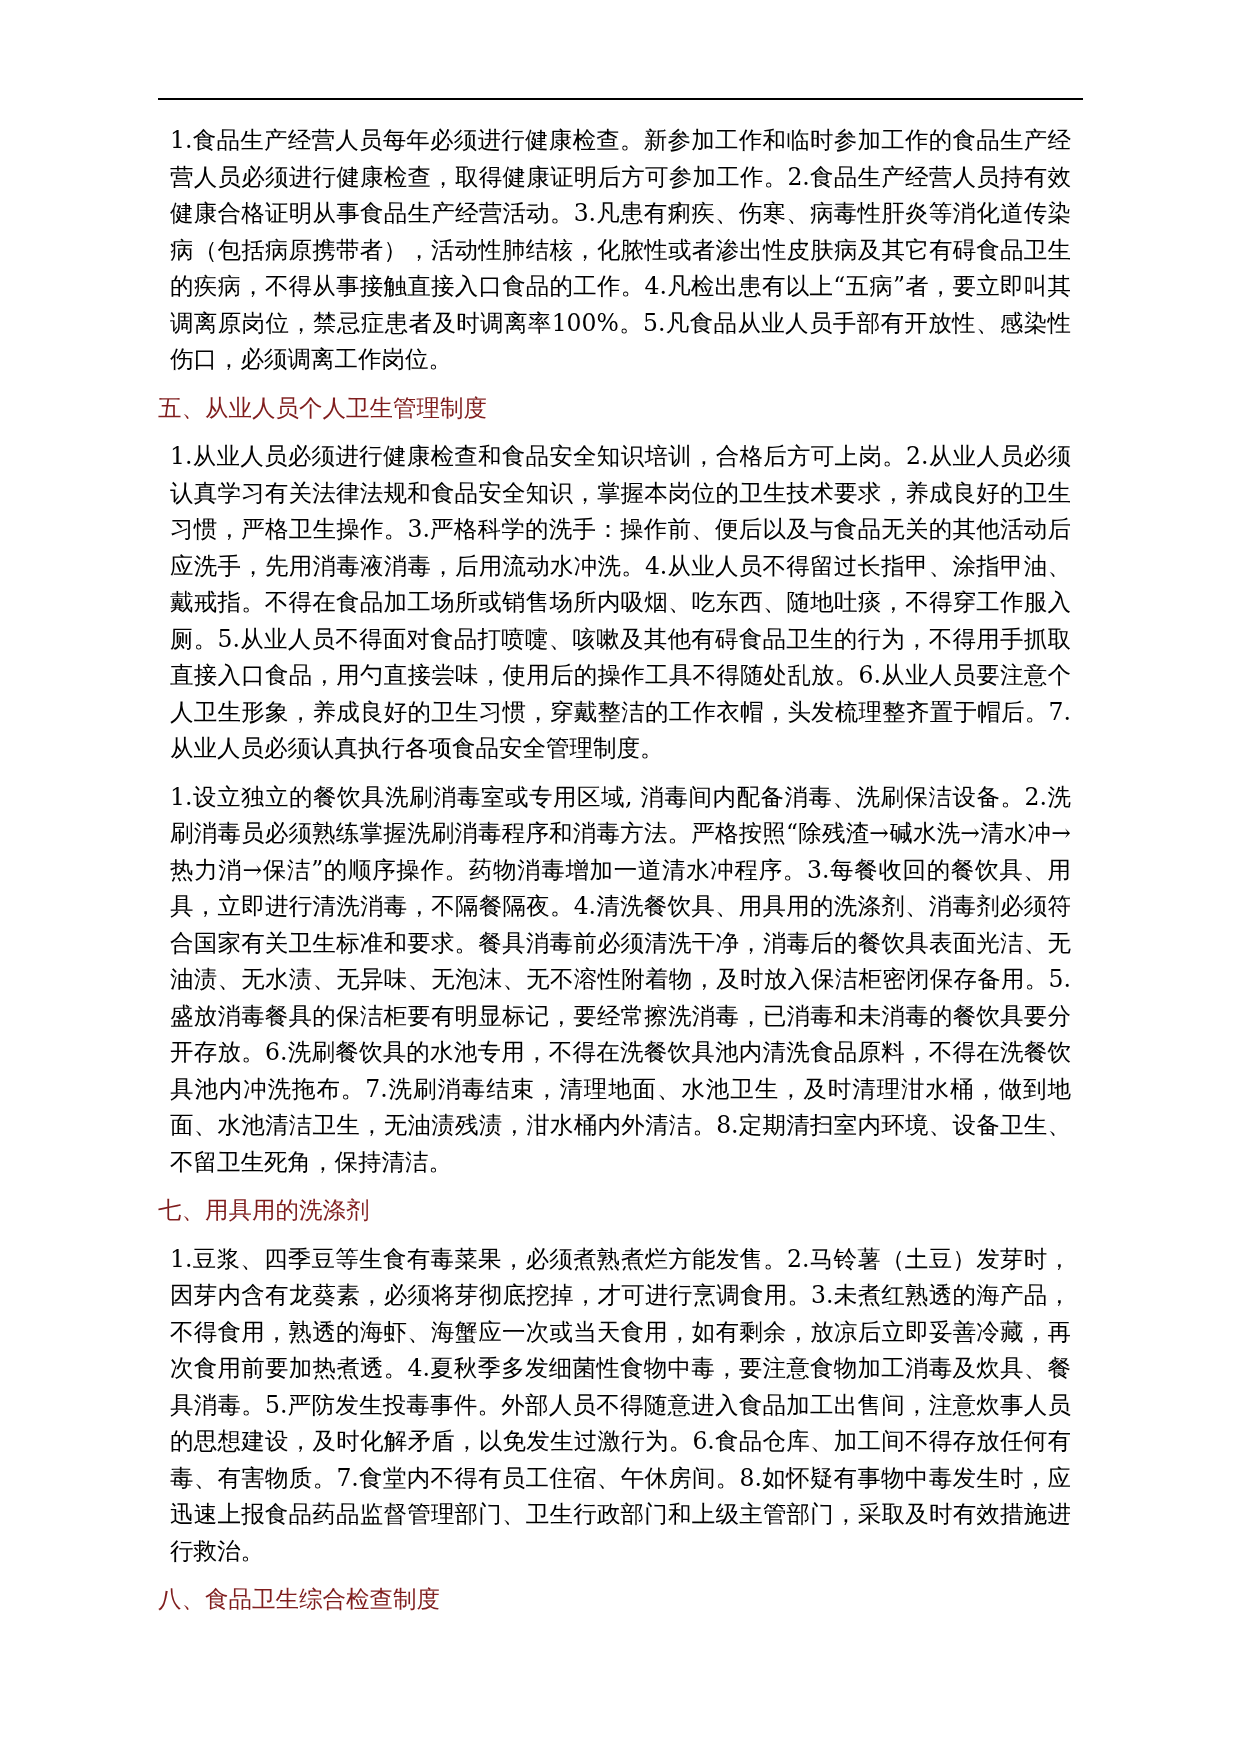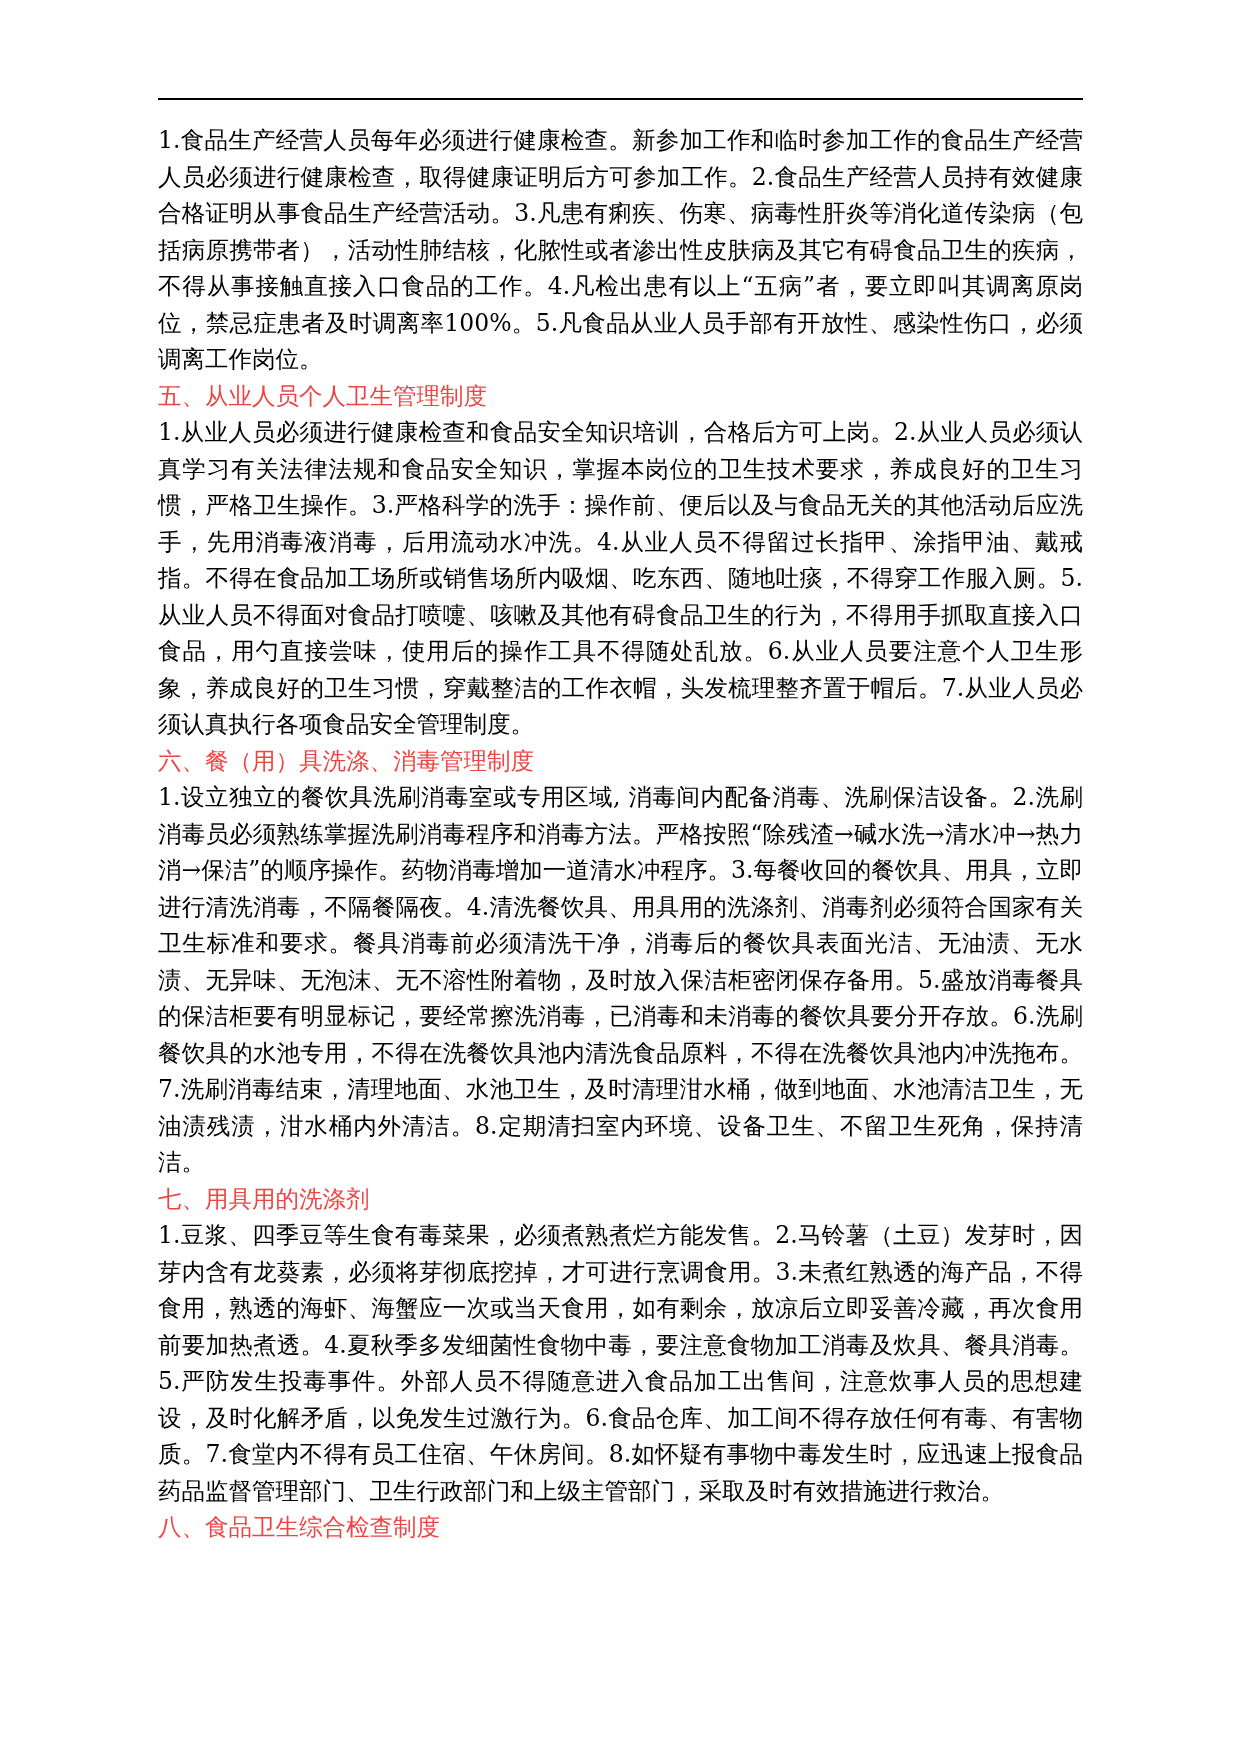--- a/index.html
+++ b/index.html
@@ -25,41 +25,40 @@
     border-top: 2px solid #000000;
     width: 100%;
     margin: 0 0 22px 0;
   }
   .para {
     font-size: 23.5px;
     line-height: 36.5px;
     color: #000000;
     text-align: justify;
     text-justify: inter-ideograph;
-    margin: 0;
+    margin: 12px;
     letter-spacing: 0px;
     word-break: break-all;
   }
   .heading {
     font-size: 23.5px;
     line-height: 36.5px;
-    color: #ef4444;
+    color: #7f1d1d;
     margin: 0;
     word-break: break-all;
   }
 </style>
 </head>
 <body>
 
 <div class="page">
   <div class="content">
     <div class="top-rule"></div>
 
     <p class="para">1.食品生产经营人员每年必须进行健康检查。新参加工作和临时参加工作的食品生产经营人员必须进行健康检查，取得健康证明后方可参加工作。2.食品生产经营人员持有效健康合格证明从事食品生产经营活动。3.凡患有痢疾、伤寒、病毒性肝炎等消化道传染病（包括病原携带者），活动性肺结核，化脓性或者渗出性皮肤病及其它有碍食品卫生的疾病，不得从事接触直接入口食品的工作。4.凡检出患有以上“五病”者，要立即叫其调离原岗位，禁忌症患者及时调离率100%。5.凡食品从业人员手部有开放性、感染性伤口，必须调离工作岗位。</p>
     <p class="heading">五、从业人员个人卫生管理制度</p>
     <p class="para">1.从业人员必须进行健康检查和食品安全知识培训，合格后方可上岗。2.从业人员必须认真学习有关法律法规和食品安全知识，掌握本岗位的卫生技术要求，养成良好的卫生习惯，严格卫生操作。3.严格科学的洗手：操作前、便后以及与食品无关的其他活动后应洗手，先用消毒液消毒，后用流动水冲洗。4.从业人员不得留过长指甲、涂指甲油、戴戒指。不得在食品加工场所或销售场所内吸烟、吃东西、随地吐痰，不得穿工作服入厕。5.从业人员不得面对食品打喷嚏、咳嗽及其他有碍食品卫生的行为，不得用手抓取直接入口食品，用勺直接尝味，使用后的操作工具不得随处乱放。6.从业人员要注意个人卫生形象，养成良好的卫生习惯，穿戴整洁的工作衣帽，头发梳理整齐置于帽后。7.从业人员必须认真执行各项食品安全管理制度。</p>
-    <p class="heading">六、餐（用）具洗涤、消毒管理制度</p>
     <p class="para">1.设立独立的餐饮具洗刷消毒室或专用区域, 消毒间内配备消毒、洗刷保洁设备。2.洗刷消毒员必须熟练掌握洗刷消毒程序和消毒方法。严格按照“除残渣→碱水洗→清水冲→热力消→保洁”的顺序操作。药物消毒增加一道清水冲程序。3.每餐收回的餐饮具、用具，立即进行清洗消毒，不隔餐隔夜。4.清洗餐饮具、用具用的洗涤剂、消毒剂必须符合国家有关卫生标准和要求。餐具消毒前必须清洗干净，消毒后的餐饮具表面光洁、无油渍、无水渍、无异味、无泡沫、无不溶性附着物，及时放入保洁柜密闭保存备用。5.盛放消毒餐具的保洁柜要有明显标记，要经常擦洗消毒，已消毒和未消毒的餐饮具要分开存放。6.洗刷餐饮具的水池专用，不得在洗餐饮具池内清洗食品原料，不得在洗餐饮具池内冲洗拖布。7.洗刷消毒结束，清理地面、水池卫生，及时清理泔水桶，做到地面、水池清洁卫生，无油渍残渍，泔水桶内外清洁。8.定期清扫室内环境、设备卫生、不留卫生死角，保持清洁。</p>
     <p class="heading">七、用具用的洗涤剂</p>
     <p class="para">1.豆浆、四季豆等生食有毒菜果，必须煮熟煮烂方能发售。2.马铃薯（土豆）发芽时，因芽内含有龙葵素，必须将芽彻底挖掉，才可进行烹调食用。3.未煮红熟透的海产品，不得食用，熟透的海虾、海蟹应一次或当天食用，如有剩余，放凉后立即妥善冷藏，再次食用前要加热煮透。4.夏秋季多发细菌性食物中毒，要注意食物加工消毒及炊具、餐具消毒。5.严防发生投毒事件。外部人员不得随意进入食品加工出售间，注意炊事人员的思想建设，及时化解矛盾，以免发生过激行为。6.食品仓库、加工间不得存放任何有毒、有害物质。7.食堂内不得有员工住宿、午休房间。8.如怀疑有事物中毒发生时，应迅速上报食品药品监督管理部门、卫生行政部门和上级主管部门，采取及时有效措施进行救治。</p>
     <p class="heading">八、食品卫生综合检查制度</p>
   </div>
 </div>
 
 </body></html>

